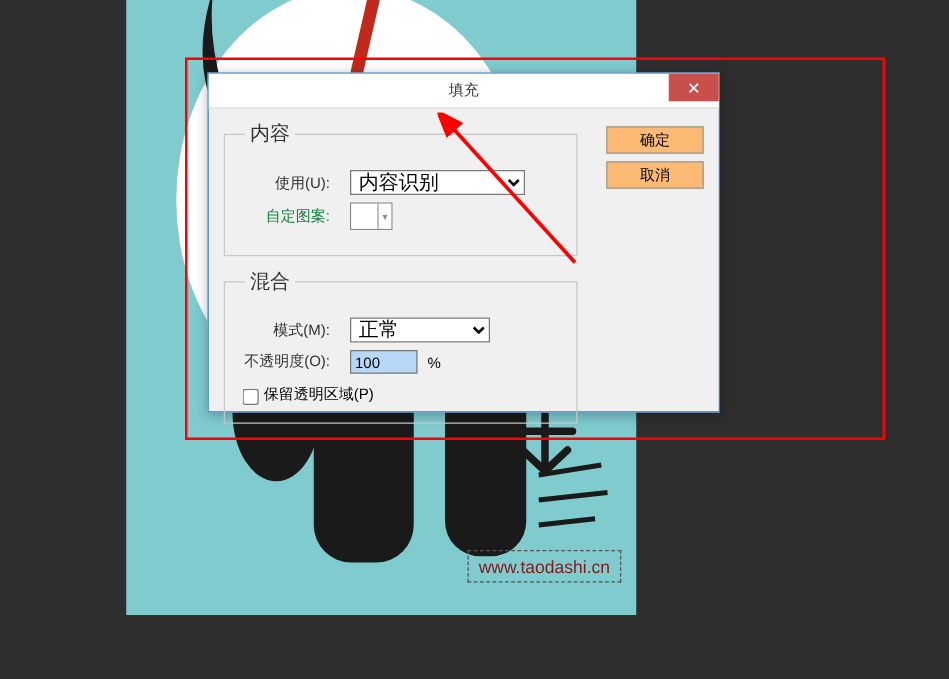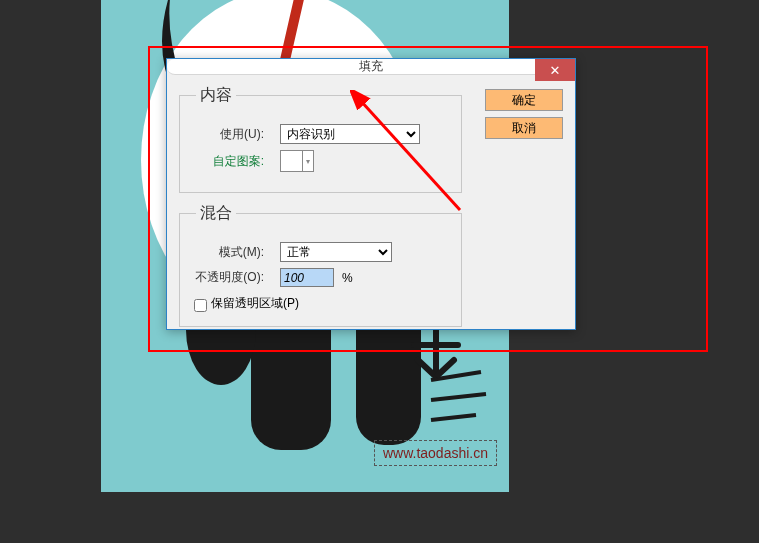--- a/index.html
+++ b/index.html
@@ -42,27 +42,26 @@
   .dialog {
     position: absolute;
     left: 166px; top: 58px;
     width: 410px; height: 272px;
     background: #f0f0f0;
     border: 1px solid #2c82c7;
     box-shadow: 0 2px 10px rgba(0,0,0,0.3);
     z-index: 10;
   }
   .titlebar {
-    height: 16px;
+    height: 28px;
     background: #ffffff;
     display: flex;
     align-items: center;
     position: relative;
     border-bottom: 1px solid #d6d6d6;
-    border-radius: 12px;
   }
   .titlebar .title {
     position: absolute;
     left: 50%; transform: translateX(-50%);
     font-size: 12px;
     color: #333;
   }
   .close-btn {
     position: absolute;
     right: 0; top: 0;
@@ -98,39 +97,38 @@
   }
   .row .lbl {
     width: 90px;
     text-align: right;
     padding-right: 16px;
     font-size: 12px;
     color: #333;
   }
   .row .lbl.disabled { color: #15803d; }
   select {
-    font-size: 12px;
+    font-size: 16px;
     height: 20px;
     border: 1px solid #7a7a7a;
     background: #fff;
     padding: 0 2px;
   }
   .select-use { width: 140px; }
   .select-mode { width: 112px; }
   input[type=text] {
     height: 19px;
     border: 1px solid #7a7a7a;
     font-size: 12px;
     padding: 0 3px;
   }
   .opacity-input {
     width: 54px;
     background: #b8d8f7;
     border: 1px solid #3a6ea5;
-    font-style: italic;
   }
   .pattern-swatch {
     display: inline-flex;
     border: 1px solid #888;
     height: 22px;
   }
   .pattern-swatch .sw { width: 22px; background: #fff; border-right: 1px solid #888; }
   .pattern-swatch .dd { width: 10px; background: #fff; display:flex; align-items:center; justify-content:center; font-size:8px; color:#888;}
   .chk-row { display: flex; align-items: flex-end; gap: 4px; padding: 2px 0 0 4px;}
   .chk-row input { width: 13px; height: 13px; }

